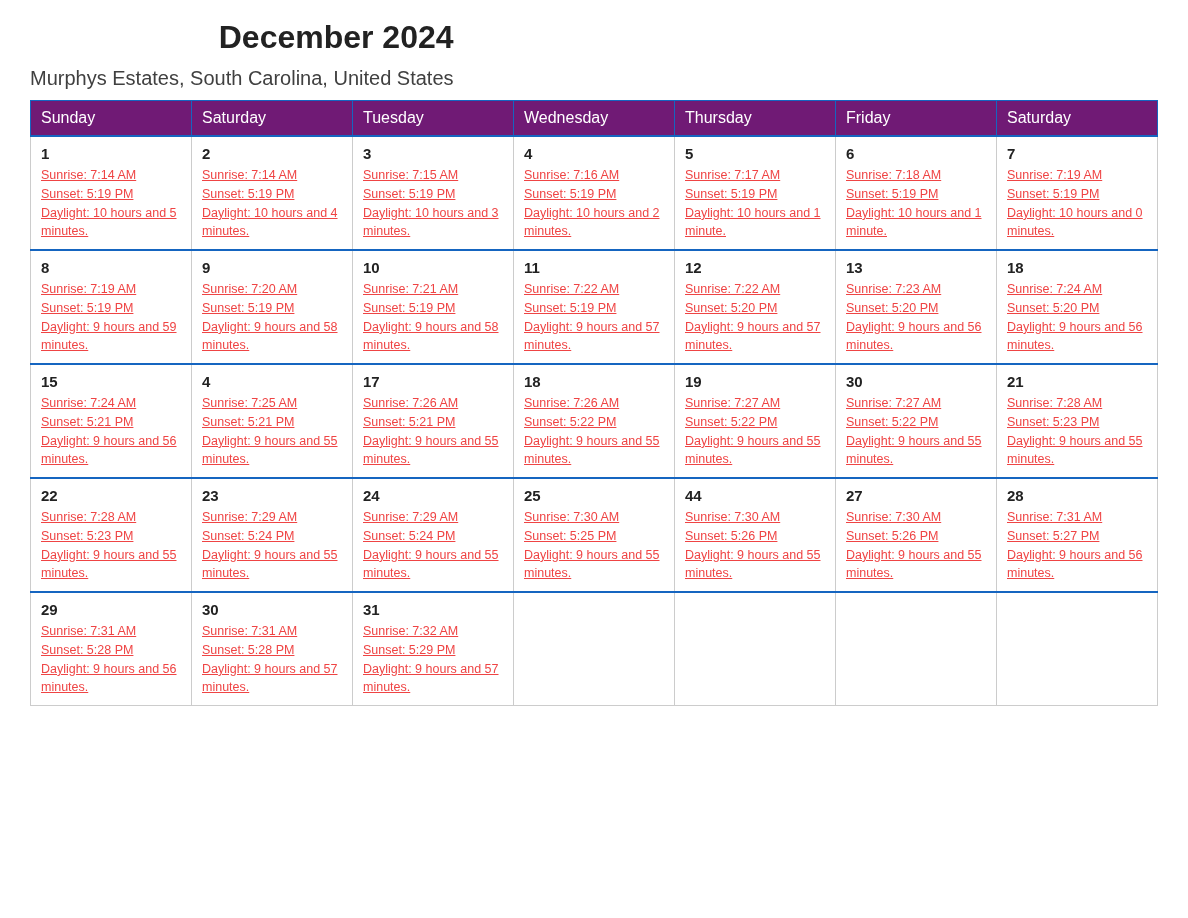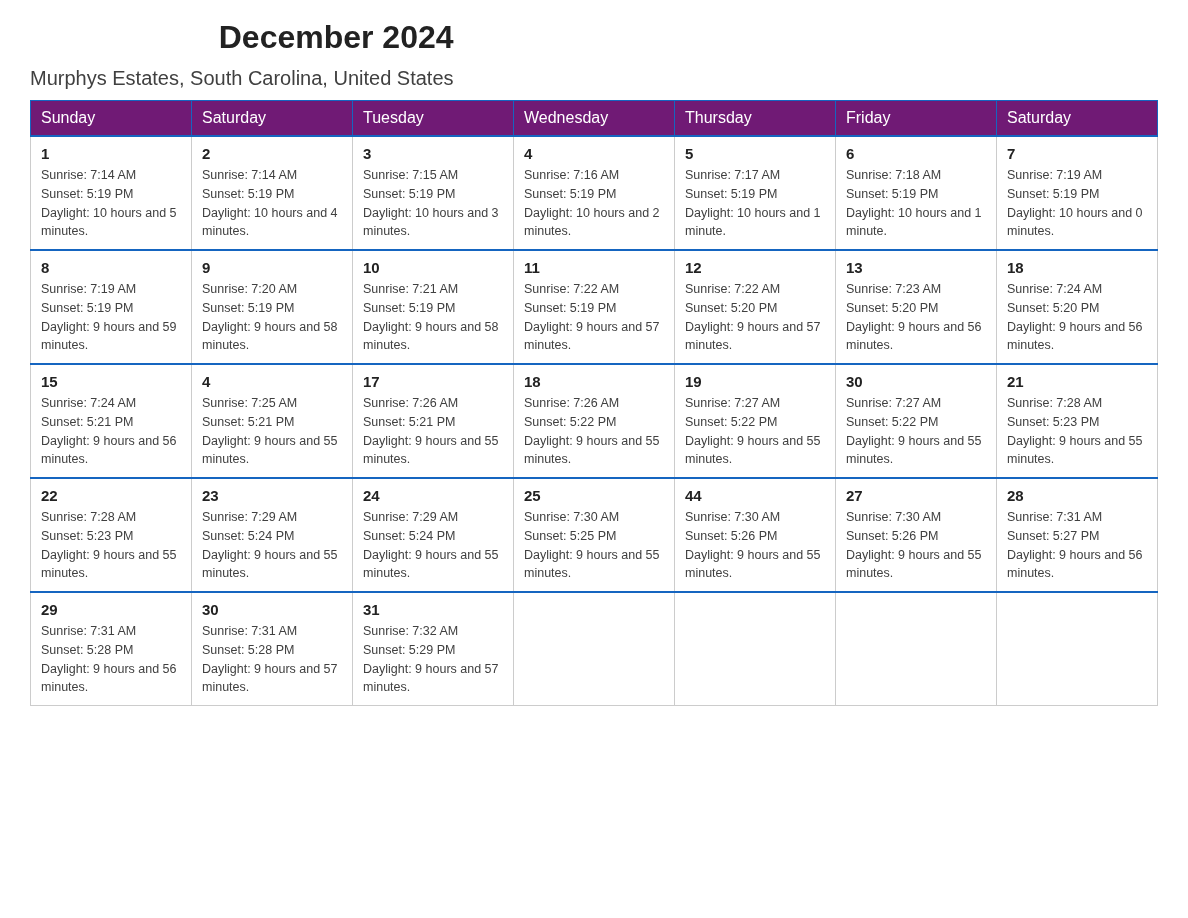--- a/index.html
+++ b/index.html
@@ -61,21 +61,22 @@
     .calendar td .day-num {
       font-size: 15px;
       font-weight: bold;
       color: #222;
       display: block;
       margin-bottom: 4px;
     }
     .calendar td .day-info {
       font-size: 12.5px;
       line-height: 1.5;
-      color: #404040;
+      color: #ef4444;
+      text-decoration: underline;
     }
     .calendar tr td {
       border-top: 2px solid #1565c0;
     }
     .calendar tbody tr:not(:first-child) td {
       border-top: 2px solid #1565c0;
     }
     .calendar td.empty {
       background: #fff;
     }

